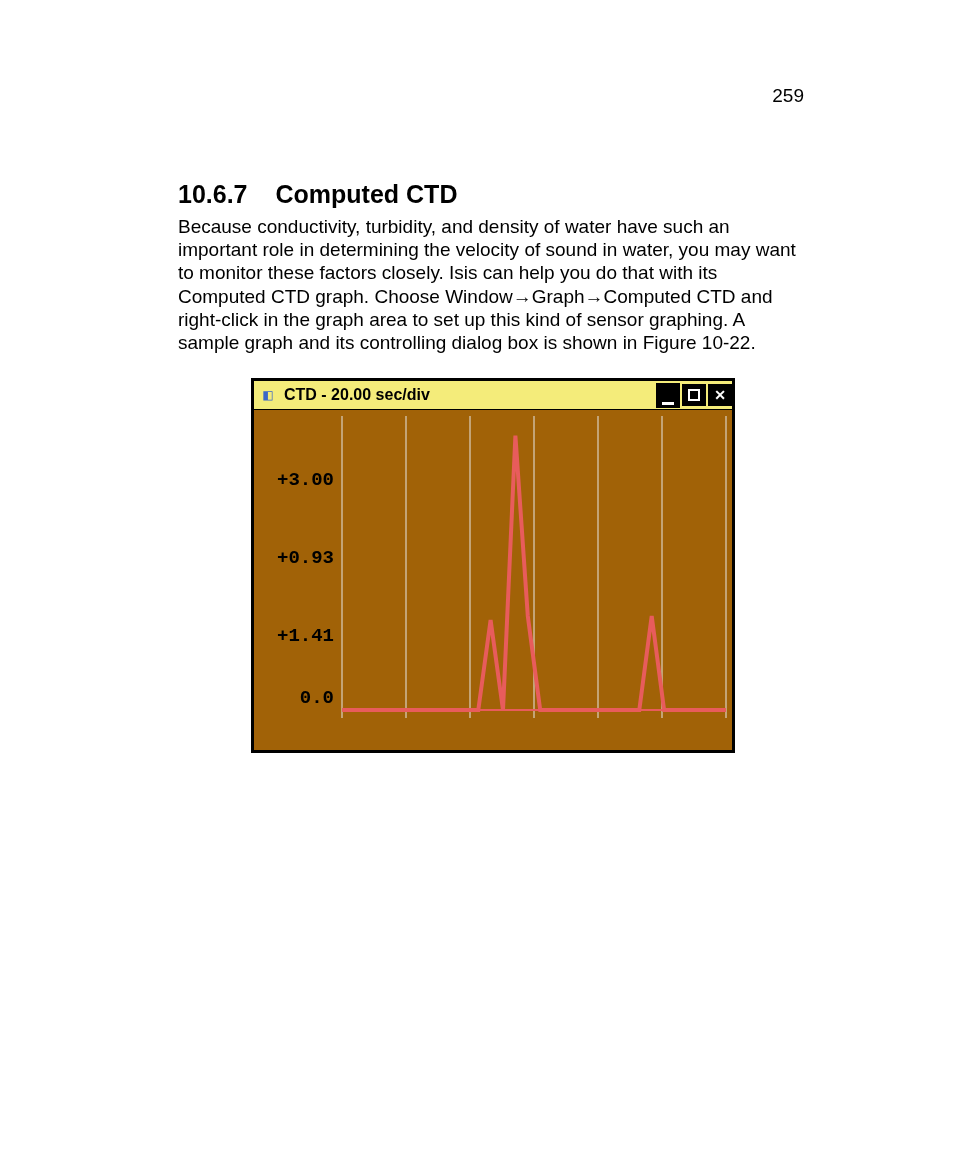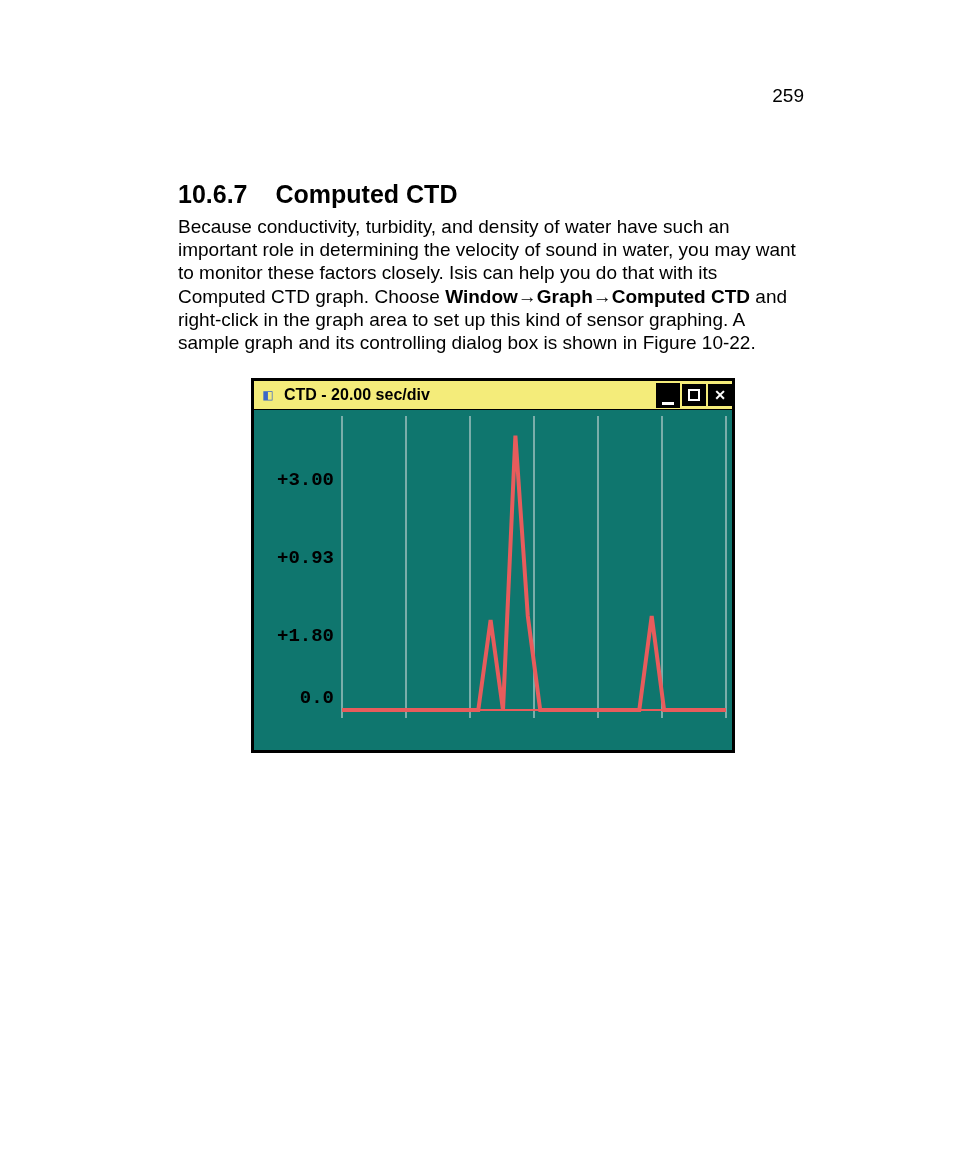--- a/index.html
+++ b/index.html
@@ -29,21 +29,21 @@
     font-size: 25px;
     font-weight: bold;
     margin-bottom: 6px;
     margin-top: 40px;
   }
   .heading .num { display:inline-block; margin-right: 28px; }
   .para {
     font-size: 19px;
     line-height: 1.22;
   }
-  .para b { font-weight: bold; }
+  .para b { font-weight: normal; }
 
   .figure-wrap {
     margin-top: 24px;
     display: flex;
     justify-content: center;
   }
   .window {
     width: 484px;
     border: 3px solid #000;
     background: #fff;
@@ -88,21 +88,21 @@
   }
   .winbtn.min { align-items: flex-end; padding-bottom: 3px; }
   .winbtn.min::before {
     content: "";
     width: 12px; height: 3px;
     background: #fff;
   }
   .plot-area {
     position: relative;
     height: 340px;
-    background: #0f766e;
+    background: #a16207;
     font-family: "Courier New", monospace;
   }
   .plot-area svg {
     position: absolute;
     top: 0; left: 0;
     width: 100%; height: 100%;
   }
   .ytick {
     position: absolute;
     left: 10px;
@@ -164,18 +164,18 @@
           </g>
 
           <g id="data-g" stroke="#e85c5c" stroke-width="4" fill="none" stroke-linejoin="miter">
               <path d="M88.0 300.1 L100.4 300.1 L112.8 300.1 L125.2 300.1 L137.5 300.1 L149.9 300.1 L162.3 300.1 L174.7 300.1 L187.1 300.1 L199.5 300.1 L211.9 300.1 L224.3 300.1 L236.6 209.9 L249.0 300.1 L261.4 25.6 L273.8 206.0 L286.2 300.1 L298.6 300.1 L311.0 300.1 L323.4 300.1 L335.7 300.1 L348.1 300.1 L360.5 300.1 L372.9 300.1 L385.3 300.1 L397.7 206.0 L410.1 300.1 L422.5 300.1 L434.8 300.1 L447.2 300.1 L459.6 300.1 L472.0 300.1 "></path>
               <line x1="88" x2="472" y1="300.07894736842104" y2="300.07894736842104" stroke="#e85c5c" stroke-width="2"></line>
             </g>
         </svg>
 
         <div class="ytick" style="top:70px">+3.00</div>
         <div class="ytick" style="top:148px">+0.93</div>
-        <div class="ytick" style="top:226px">+1.80</div>
+        <div class="ytick" style="top:226px">+1.41</div>
         <div class="ytick" style="top:288px">0.0</div>
       </div>
     </div>
   </div>
 </div>
 
 </body></html>

